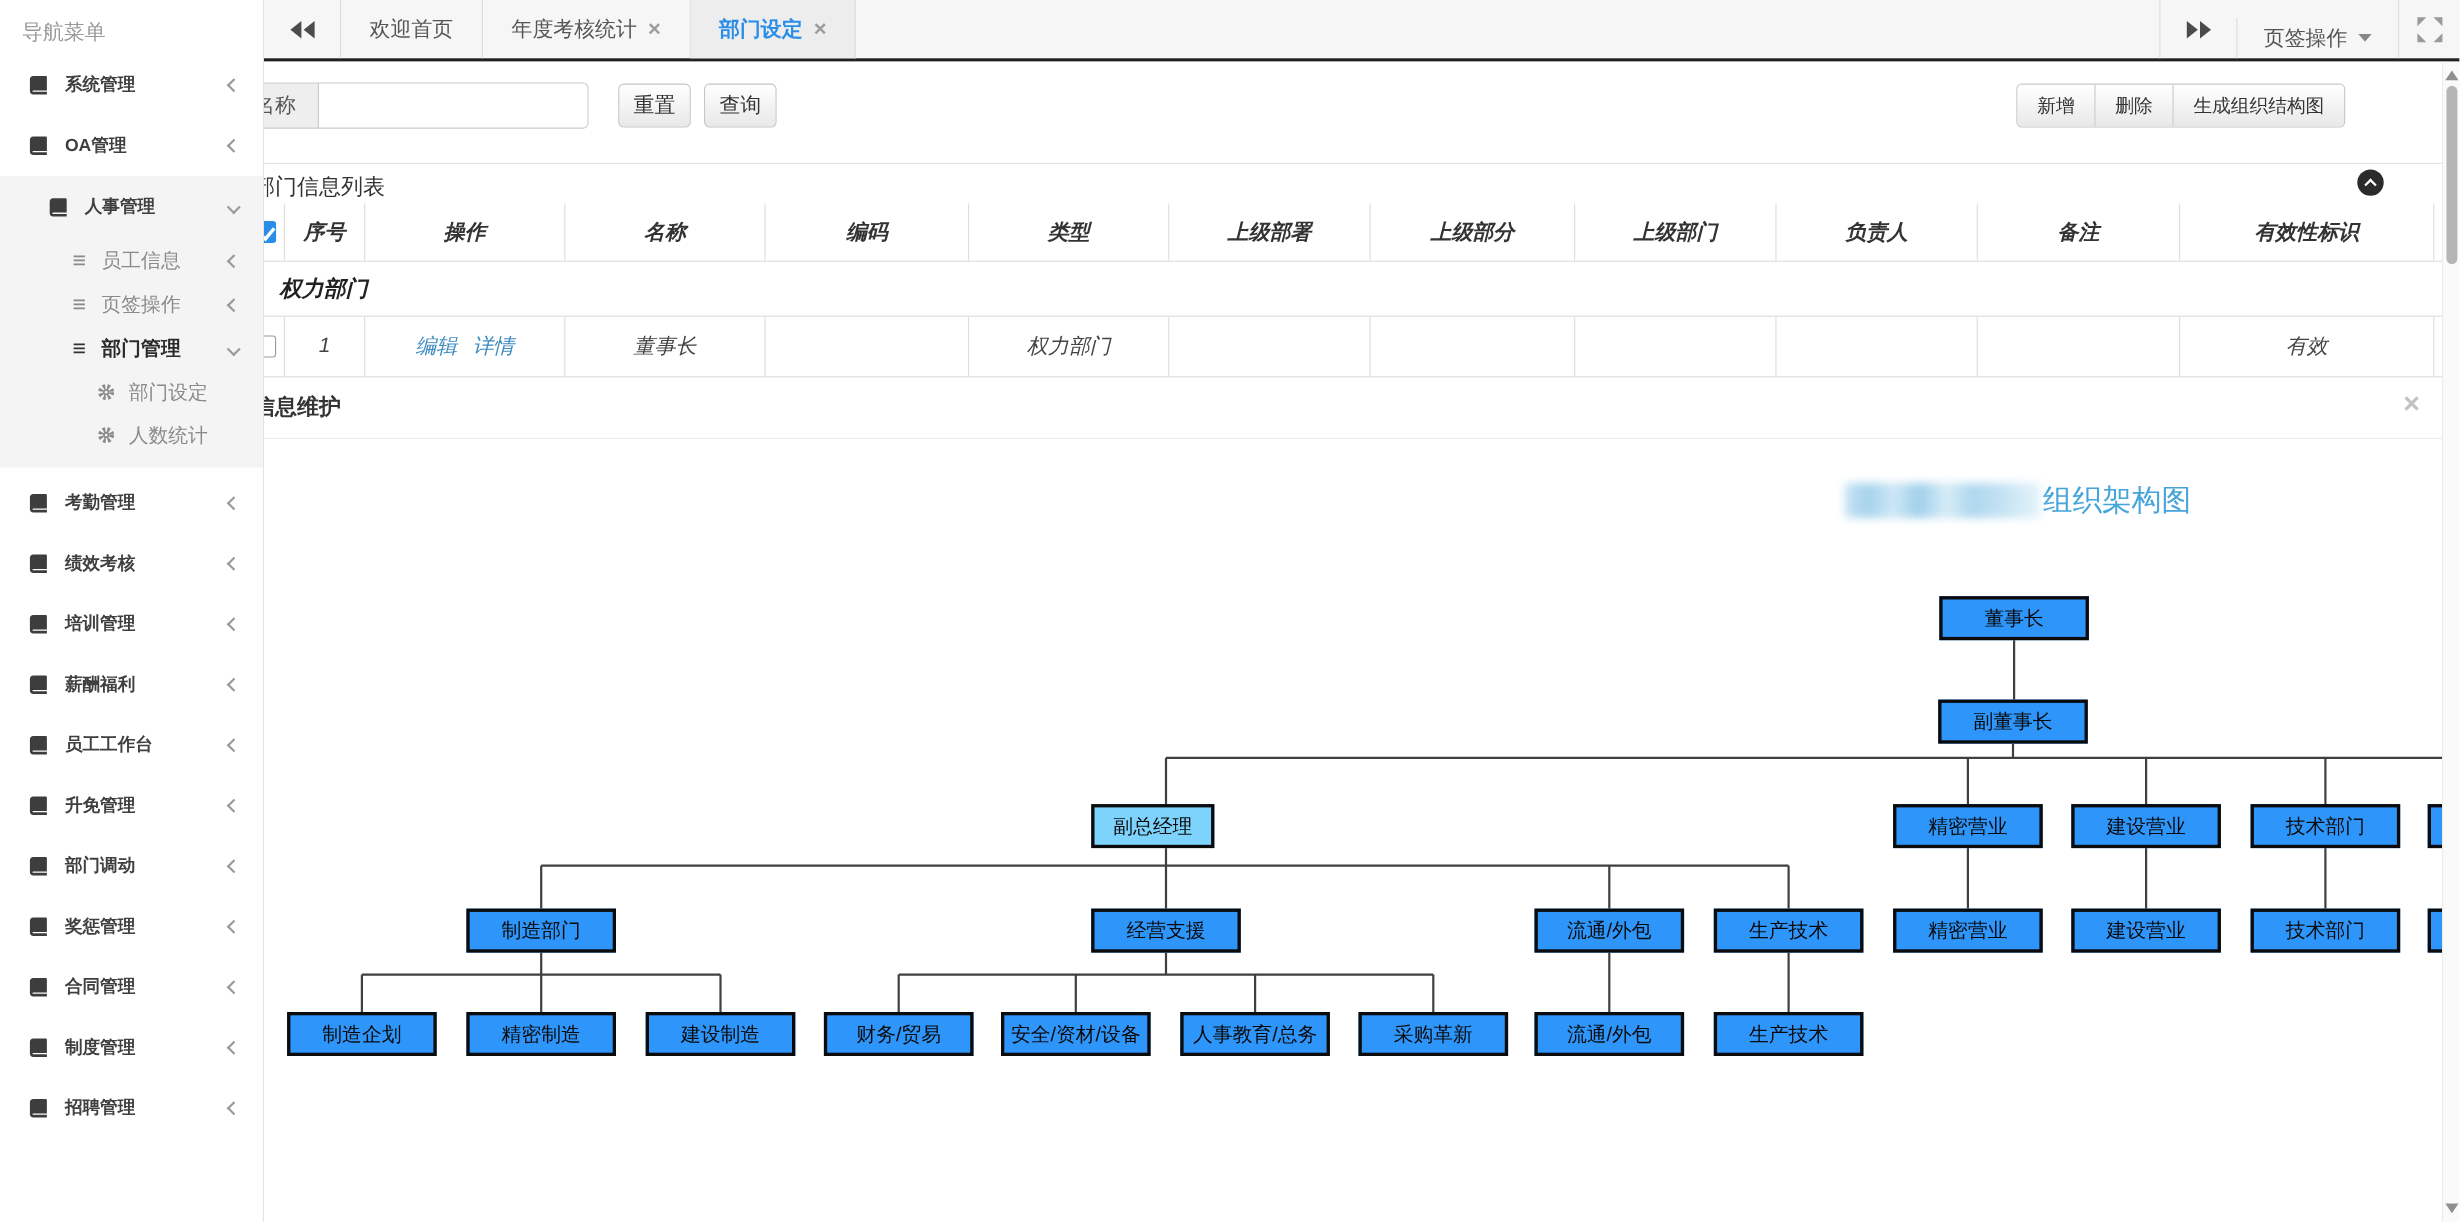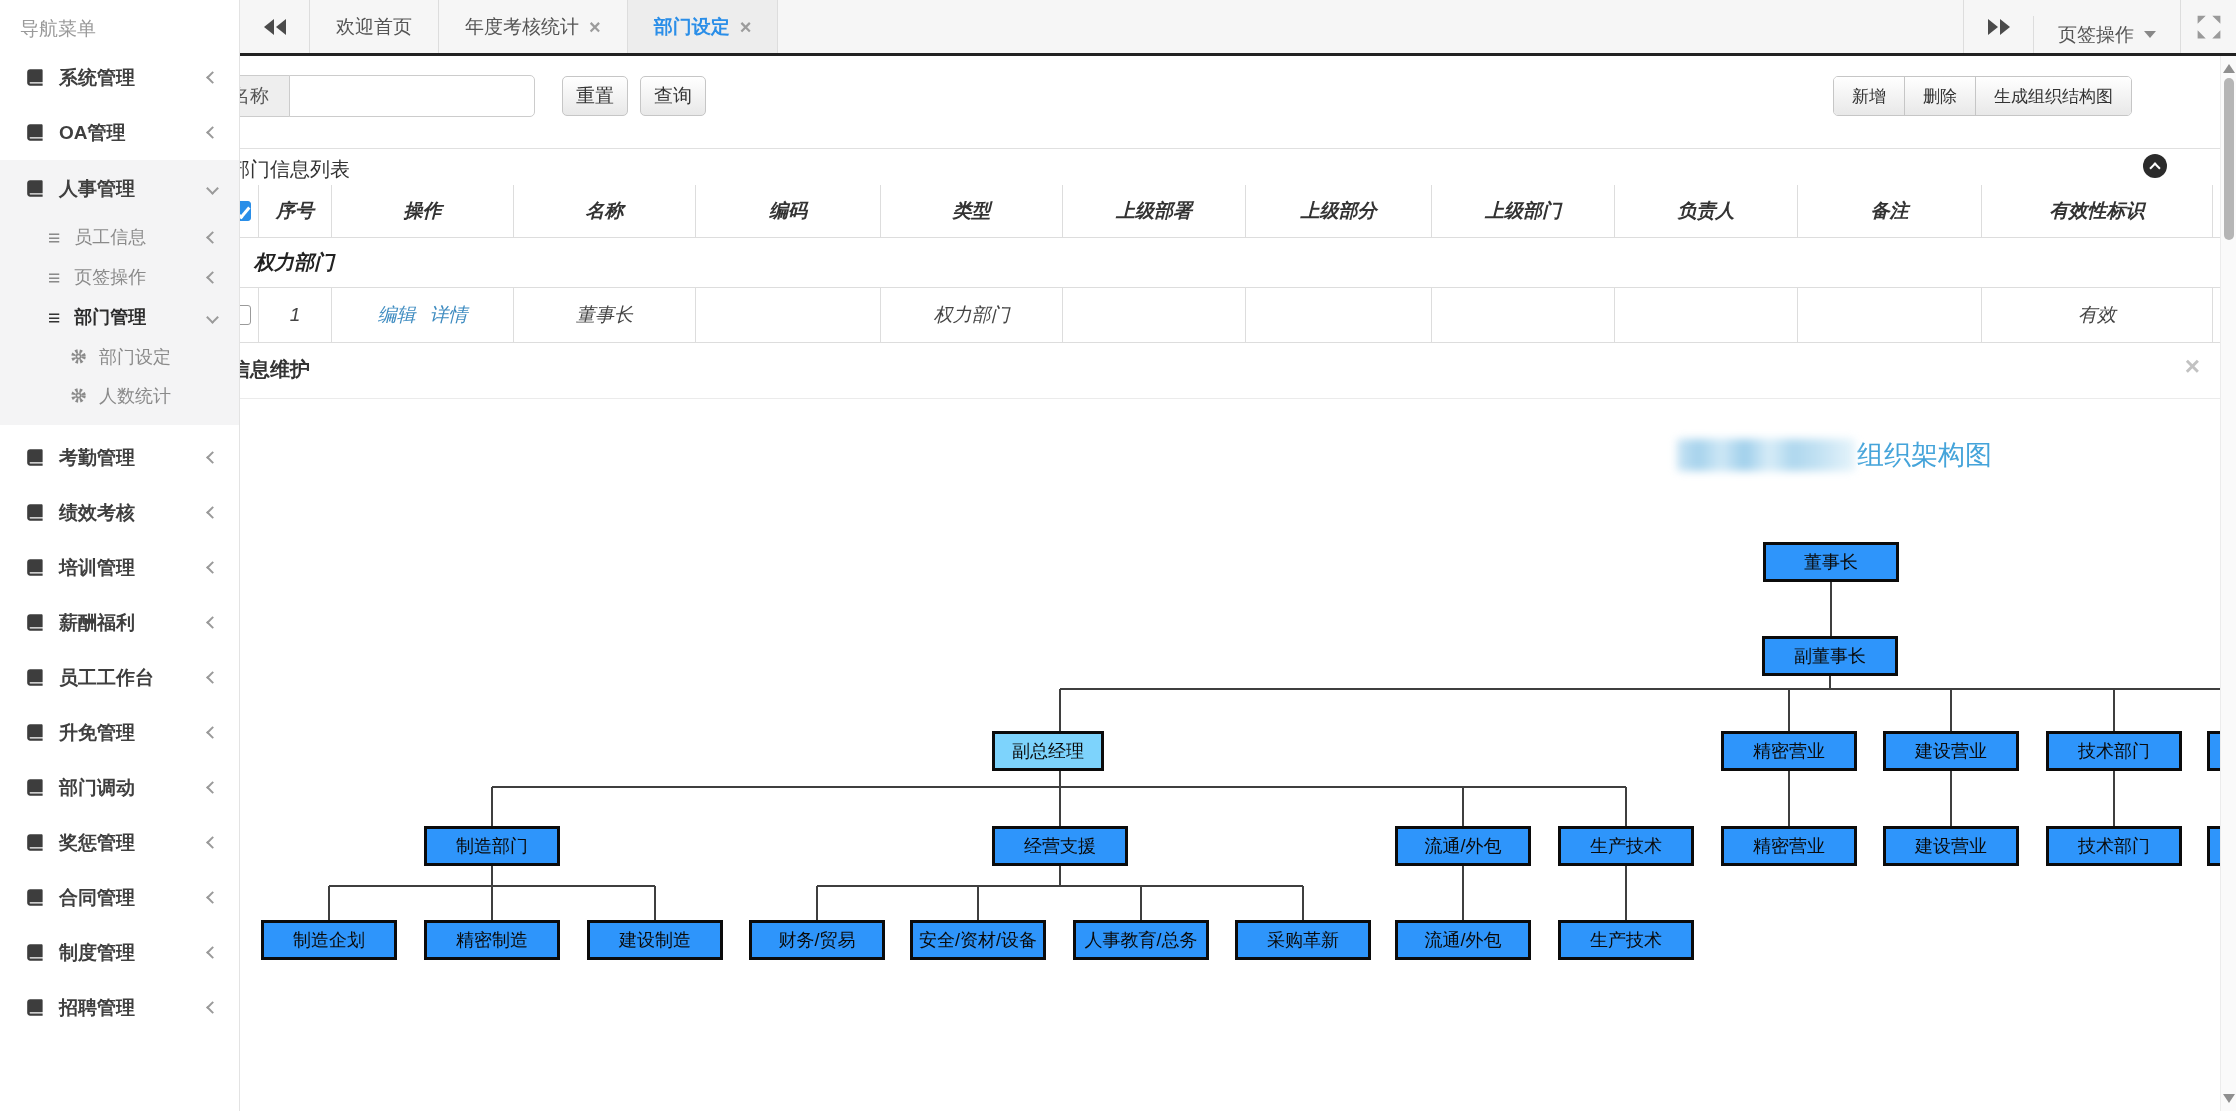--- a/index.html
+++ b/index.html
@@ -5,27 +5,27 @@
   * { margin:0; padding:0; box-sizing:border-box; }
   html,body { width:2236px; height:1111px; overflow:hidden; background:#fff;
     font-family:"Liberation Sans","DejaVu Sans",sans-serif; }
   .page { position:relative; width:2236px; height:1111px; background:#fff; }
 
   
   .sidebar { position:absolute; left:0; top:0; width:240px; height:100%;
     background:#fff; border-right:1px solid #e3e3e3; z-index:5; }
   .nav-title { height:50px; padding:16px 0 0 20px; color:#9a9a9a; font-size:19px; }
   .nav-item { display:flex; align-items:center; height:55px; padding:0 22px 0 26px;
-    color:#3f3f3f; font-size:19px; cursor:pointer; font-weight:600; }
+    color:#3f3f3f; font-size:16px; cursor:pointer; font-weight:600; }
   .nav-item .ico { margin-right:14px; display:flex; }
   .chev { width:9px; height:9px; border-right:2px solid #9a9a9a;
     border-bottom:2px solid #9a9a9a; display:inline-block; margin-left:auto; flex:none; }
   .chev.left { transform:rotate(135deg); }
   .chev.down { transform:rotate(45deg); }
-  .hr-block { background:#f4f4f5; padding-bottom:10px; }
+  .hr-block { background:#f4f4f5; padding-bottom:10px;padding-left:18px; }
   .hr-block > .nav-item { height:57px; }
   .nav-sub { display:flex; align-items:center; height:40px; padding:0 22px 0 48px;
     color:#8a8a8a; font-size:18px; cursor:pointer; }
   .nav-sub .ico { margin-right:14px; font-size:21px; font-weight:700; color:#8a8a8a; line-height:1; }
   .nav-sub.bold { color:#2b2b2b; font-weight:700; }
   .nav-sub.bold .ico { color:#333; }
   .nav-sub3 { display:flex; align-items:center; height:39px; padding:0 22px 0 70px;
     color:#8a8a8a; font-size:18px; cursor:pointer; }
   .nav-sub3 .ico { margin-right:12px; display:flex; }
   #nav-after { padding-top:5px; }

